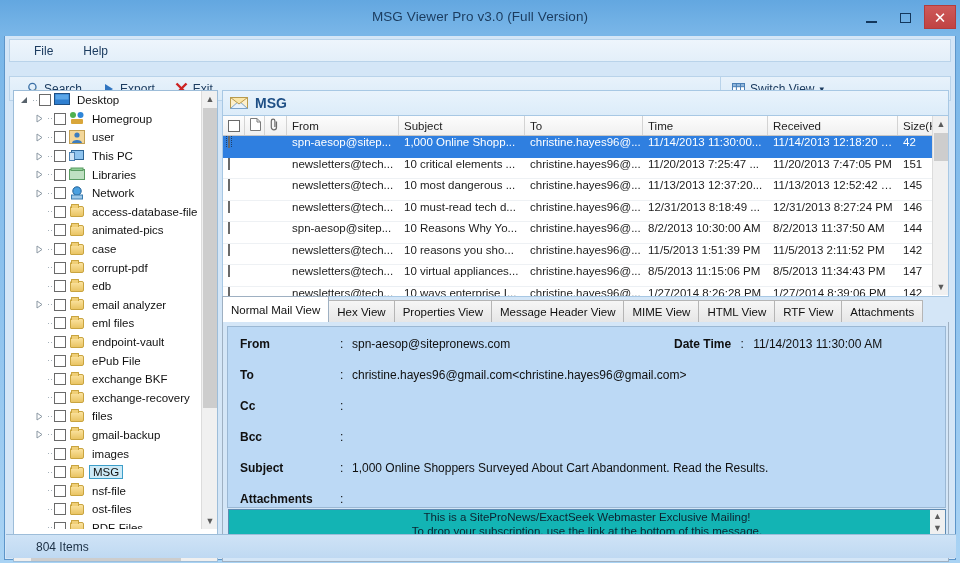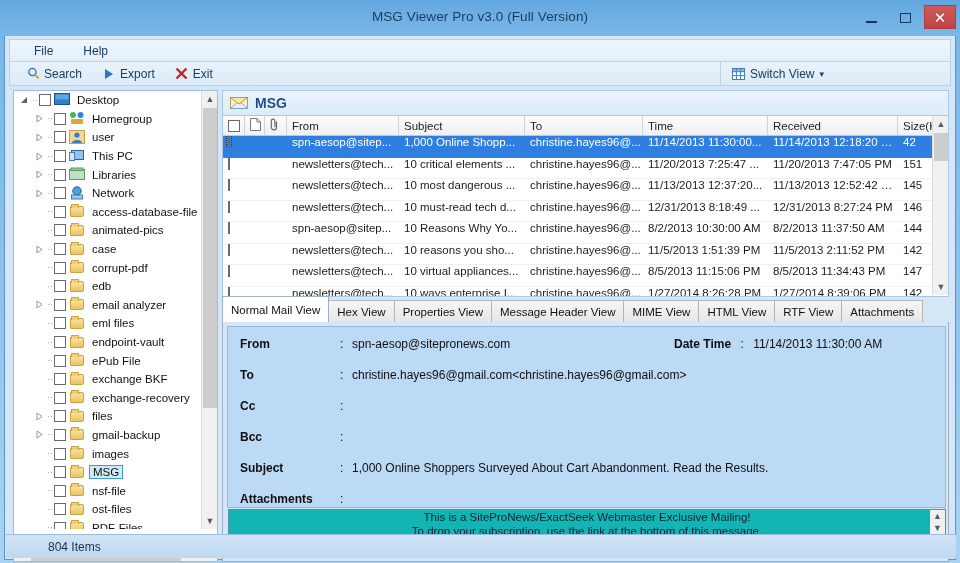--- a/index.html
+++ b/index.html
@@ -63,21 +63,21 @@
     border: 1px solid #b9d3ea;
     display: flex; align-items: center;
   }
   .menu-item {
     font-size: 12px; color: #1c3c60; padding: 19px 10px; margin-left: 10px; cursor: default;
   }
   .menu-item:first-child { margin-left: 14px; }
 
   
   #toolbar {
-    position: absolute; left: 4px; top: 25px; width: 942px; height: 25px;
+    position: absolute; left: 4px; top: 40px; width: 942px; height: 25px;
     background: linear-gradient(to bottom,#e8f2fb,#dbebf8);
     border: 1px solid #b9d3ea;
     display: flex; 
   }
   .tool-btn {
     display: flex; align-items: center; gap: 4px;
     font-size: 12px; color: #1c3c60; padding: 2px 8px; margin-left: 4px; cursor: default;
   }
   .tool-btn:first-child { margin-left: 8px; }
   .tb-icon { width: 14px; height: 14px; display:flex; align-items:center; justify-content:center; }
@@ -247,21 +247,21 @@
     display:flex; flex-direction:column; align-items:center; justify-content:space-around;
   }
 
   
   #statusbar {
     position: absolute; left: 1px; bottom: 1px; width: 950px; height: 24px;
     background: linear-gradient(to bottom,#cfe3f6,#bfd9f2);
     border-top: 1px solid #9dbdd9;
     display:flex; align-items:center;
   }
-  #status-text { font-size: 12px; color:#1b2f44; padding-left: 42px;}
+  #status-text { font-size: 12px; color:#1b2f44; padding-left: 30px;}
 
   .nosel { user-select: none; }
 </style>
 </head>
 <body class="nosel">
 
 <div id="window">
 
   <div id="titlebar">
     <div id="title-text">MSG Viewer Pro v3.0 (Full Version)</div>

